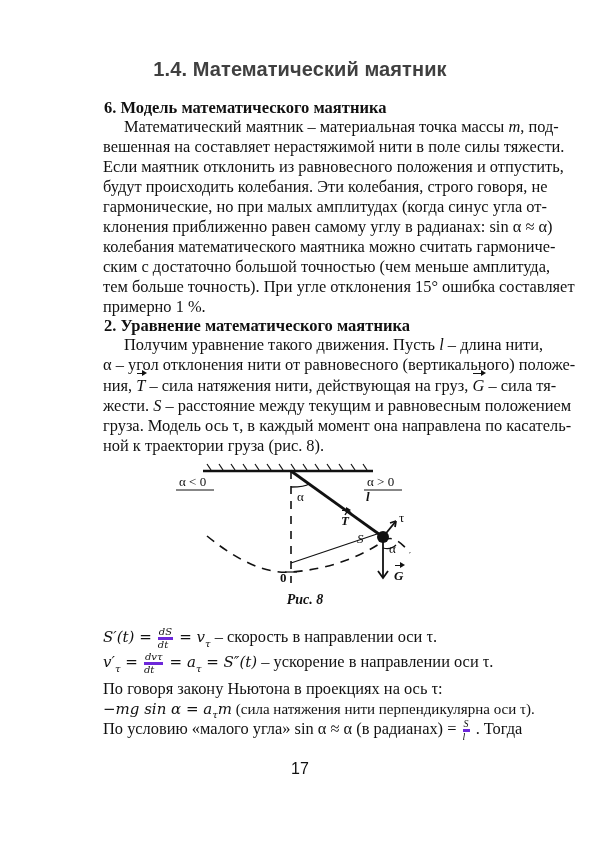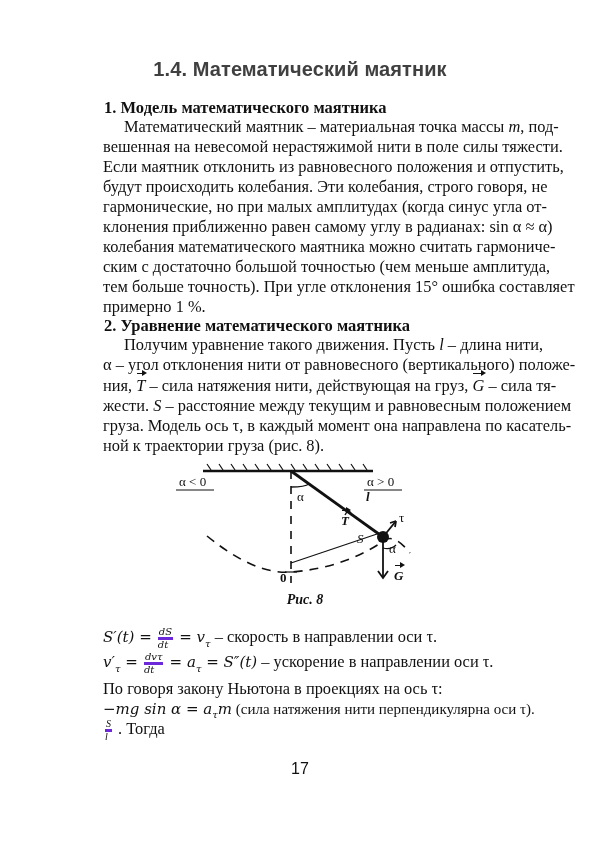--- a/index.html
+++ b/index.html
@@ -22,24 +22,24 @@
   .caption { position:absolute; left:0; width:600px; top:592px; text-align:center; font-weight:bold; font-style:italic; font-size:14px; padding-left:10px; box-sizing:border-box; }
   .fig-label { position:absolute; font-family:"Liberation Serif", serif; font-size:13px; }
 </style>
 </head>
 <body>
 
 <div>
 
   <div class="title">1.4. Математический маятник</div>
 
-  <div class="h2" style="top:98px;">1. Модель математического маятника</div>
+  <div class="h2" style="top:98px;">6. Модель математического маятника</div>
 
   <div class="line first" style="top:117px;"><span>Математический маятник – материальная точка массы</span> <span class="i">m</span><span>, под-</span></div>
-  <div class="line" style="top:137px;"><span>ве</span><span>шенная на невесомой нерастяжимой нити в поле силы тяжести.</span></div>
+  <div class="line" style="top:137px;"><span>ве</span><span>шенная на составляет нерастяжимой нити в поле силы тяжести.</span></div>
   <div class="line" style="top:157px;">Если маятник отклонить из равновесного положения и отпустить,</div>
   <div class="line" style="top:177px;">будут происходить колебания. Эти колебания, строго говоря, не</div>
   <div class="line" style="top:197px;">гармонические, но при малых амплитудах (когда синус угла от-</div>
   <div class="line" style="top:217px;">клонения приближенно равен самому углу в радианах: sin α ≈ α)</div>
   <div class="line" style="top:237px;">колебания математического маятника можно считать гармониче-</div>
   <div class="line" style="top:257px;">ским с достаточно большой точностью (чем меньше амплитуда,</div>
   <div class="line" style="top:277px;">тем больше точность). При угле отклонения 15° ошибка составляет</div>
   <div class="line last" style="top:297px;">примерно 1 %.</div>
 
   <div class="h2" style="top:316px;">2. Уравнение математического маятника</div>
@@ -121,18 +121,19 @@
   <div class="line last" style="top:652px;height:24px;">
     <span class="math">v′</span><sub class="math" style="font-size:10px;">τ</sub><span class="math"> =</span>
     <span class="frac math"><span class="num">dvτ</span><span>dt</span></span>
     <span class="math">= a</span><sub class="math" style="font-size:10px;">τ</sub><span class="math"> = S″(t)</span><span> – ускорение в направлении оси τ.</span>
   </div>
   <div class="line last" style="top:679px;">По говоря закону Ньютона в проекциях на ось τ:</div>
   <div class="line last" style="top:699px;">
     <span class="math">−mg sin α = a</span><sub class="math" style="font-size:10px;">τ</sub><span class="math">m</span><span style="font-size:15px;"> (сила натяжения нити перпендикулярна оси τ).</span>
   </div>
   <div class="line last" style="top:719px;height:24px;">
+    <span>По условию «малого угла» sin α ≈ α (в радианах) =</span>
     <span class="frac" style="font-style:italic;"><span class="num">S</span><span>l</span></span>
     <span>. Тогда</span>
   </div>
 
   <div class="pagenum">17</div>
 </div>
 
 </body></html>

